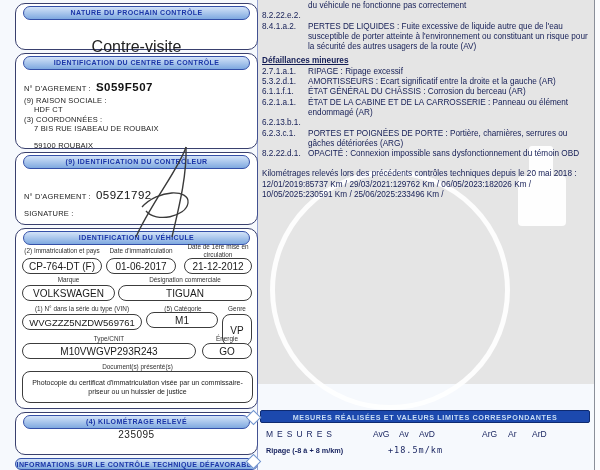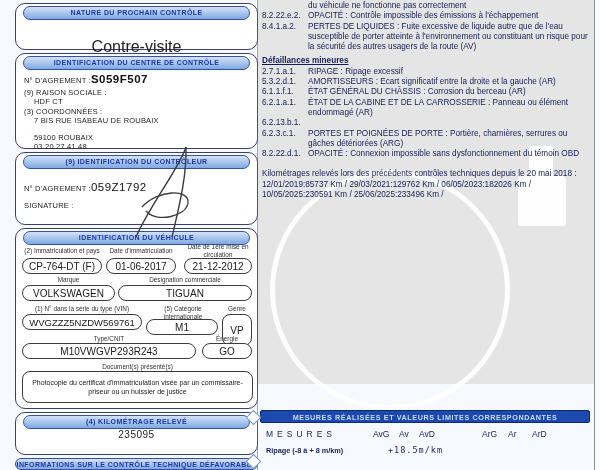--- a/index.html
+++ b/index.html
@@ -8,21 +8,21 @@
 
   
   .panel{position:absolute;left:15px;width:243px;background:#fff;
          border:1.5px solid #39406e;border-radius:10px;box-sizing:border-box;}
   .pill{margin:2px 7px 0;height:12px;background:linear-gradient(#d3e3f8,#7fa9e0);
         border:1px solid #3450a8;border-radius:7px;color:#1b36a8;font-size:7px;
         font-weight:bold;text-align:center;line-height:12px;letter-spacing:.4px;
         white-space:nowrap;overflow:hidden;}
   .lbl{font-size:7.5px;color:#222;letter-spacing:.2px;}
   .big{font-size:11.5px;font-weight:bold;color:#111;letter-spacing:.5px;}
-  .row{display:flex;align-items:baseline;}
+  .row{display:flex;align-items:baseline;gap:5px;margin-top:8px;}
   .ind{padding-left:10px;}
   .vbox{position:absolute;background:#fff;border:1.2px solid #3c3c3c;border-radius:8px;
         display:flex;align-items:center;justify-content:center;font-size:10px;
         color:#1a1a1a;box-sizing:border-box;}
   .flabel{position:absolute;font-size:6.4px;color:#333;text-align:center;line-height:7.5px;}
   .centered-value{position:absolute;left:0;width:100%;text-align:center;}
 
   
   .rcol{position:absolute;left:258px;top:0;width:336px;height:384px;background:#e5e5e5;}
   .wm-ring{position:absolute;left:12px;top:170px;width:230px;height:230px;border-radius:50%;
@@ -69,21 +69,20 @@
     <div class="wm-key-top"></div>
     <div class="wm-key-bottom"></div>
 
     <div class="rtext">
       <div class="drow">
         <span class="dcode"></span>
         <span class="dtext">du véhicule ne fonctionne pas correctement</span>
       </div>
       <div class="drow">
         <span class="dcode">8.2.22.e.2.</span>
-        <span class="dtext">OPACITÉ : Contrôle impossible des émissions à l'échappement</span>
       </div>
       <div class="drow">
         <span class="dcode">8.4.1.a.2.</span>
         <span class="dtext">PERTES DE LIQUIDES : Fuite excessive de liquide autre que de l'eau susceptible de porter atteinte à l'environnement ou constituant un risque pour la sécurité des autres usagers de la route (AV)</span>
       </div>
 
       <div class="minor-title">Défaillances mineures</div>
 
       <div class="drow">
         <span class="dcode">2.7.1.a.1.</span>
@@ -184,21 +183,21 @@
 
     <div class="flabel" style="left:6px;top:47px;width:93px;">Marque</div>
     <div class="flabel" style="left:102px;top:47px;width:134px;">Désignation commerciale</div>
     <div class="vbox" style="left:102px;top:56px;width:134px;height:16px;">TIGUAN</div>
     <div class="vbox" style="left:6px;top:56px;width:93px;height:16px;">VOLKSWAGEN</div>
 
     <div class="flabel" style="left:6px;top:76px;width:120px;">(1) N° dans la série du type (VIN)</div>
     <div class="flabel" style="left:130px;top:76px;width:74px;">(5) Catégorie internationale</div>
     <div class="flabel" style="left:206px;top:76px;width:30px;">Genre</div>
     <div class="vbox" style="left:6px;top:85px;width:120px;height:16px;font-size:9.5px;">WVGZZZ5NZDW569761</div>
-    <div class="vbox" style="left:130px;top:90px;width:72px;height:16px;">M1</div>
+    <div class="vbox" style="left:130px;top:83px;width:72px;height:16px;">M1</div>
     <div class="vbox" style="left:206px;top:85px;width:30px;height:32px;">VP</div>
 
     <div class="flabel" style="left:6px;top:106px;width:174px;">Type/CNIT</div>
     <div class="flabel" style="left:186px;top:106px;width:50px;">Énergie</div>
     <div class="vbox" style="left:6px;top:114px;width:174px;height:16px;">M10VWGVP293R243</div>
     <div class="vbox" style="left:186px;top:114px;width:50px;height:16px;">GO</div>
 
     <div class="flabel" style="left:6px;top:134px;width:231px;">Document(s) présenté(s)</div>
     <div class="vbox doc-text" style="left:6px;top:142px;width:231px;height:32px;">Photocopie du certificat d'immatriculation visée par un commissaire-priseur ou un huissier de justice</div>
   </div>

